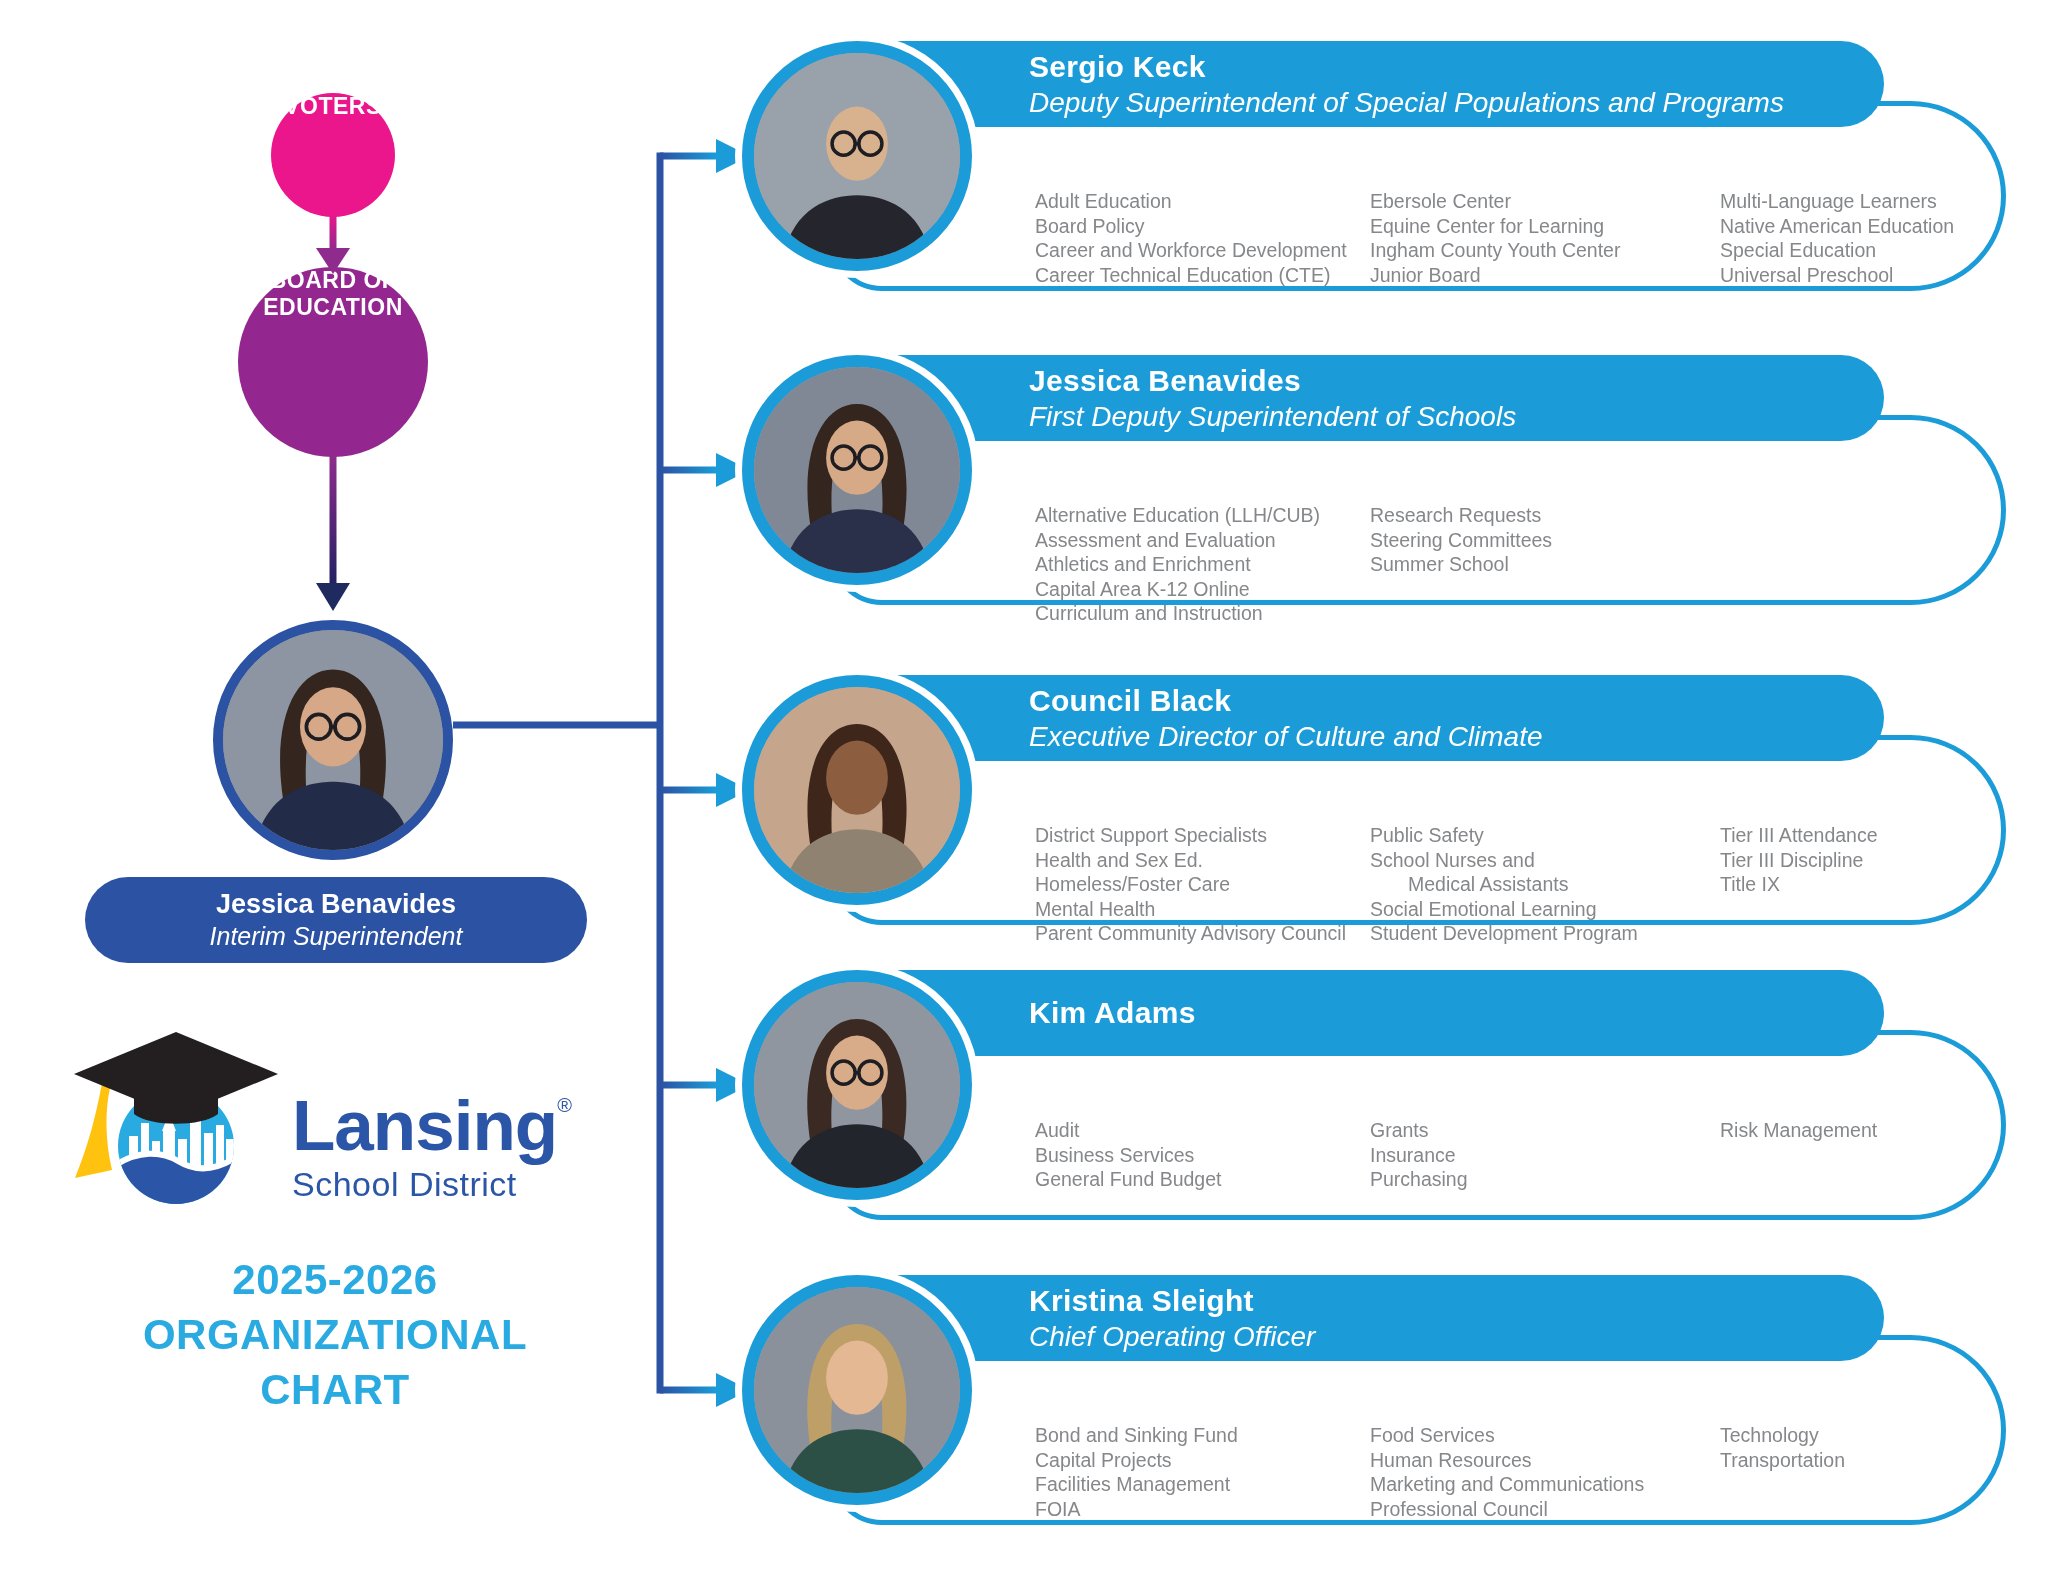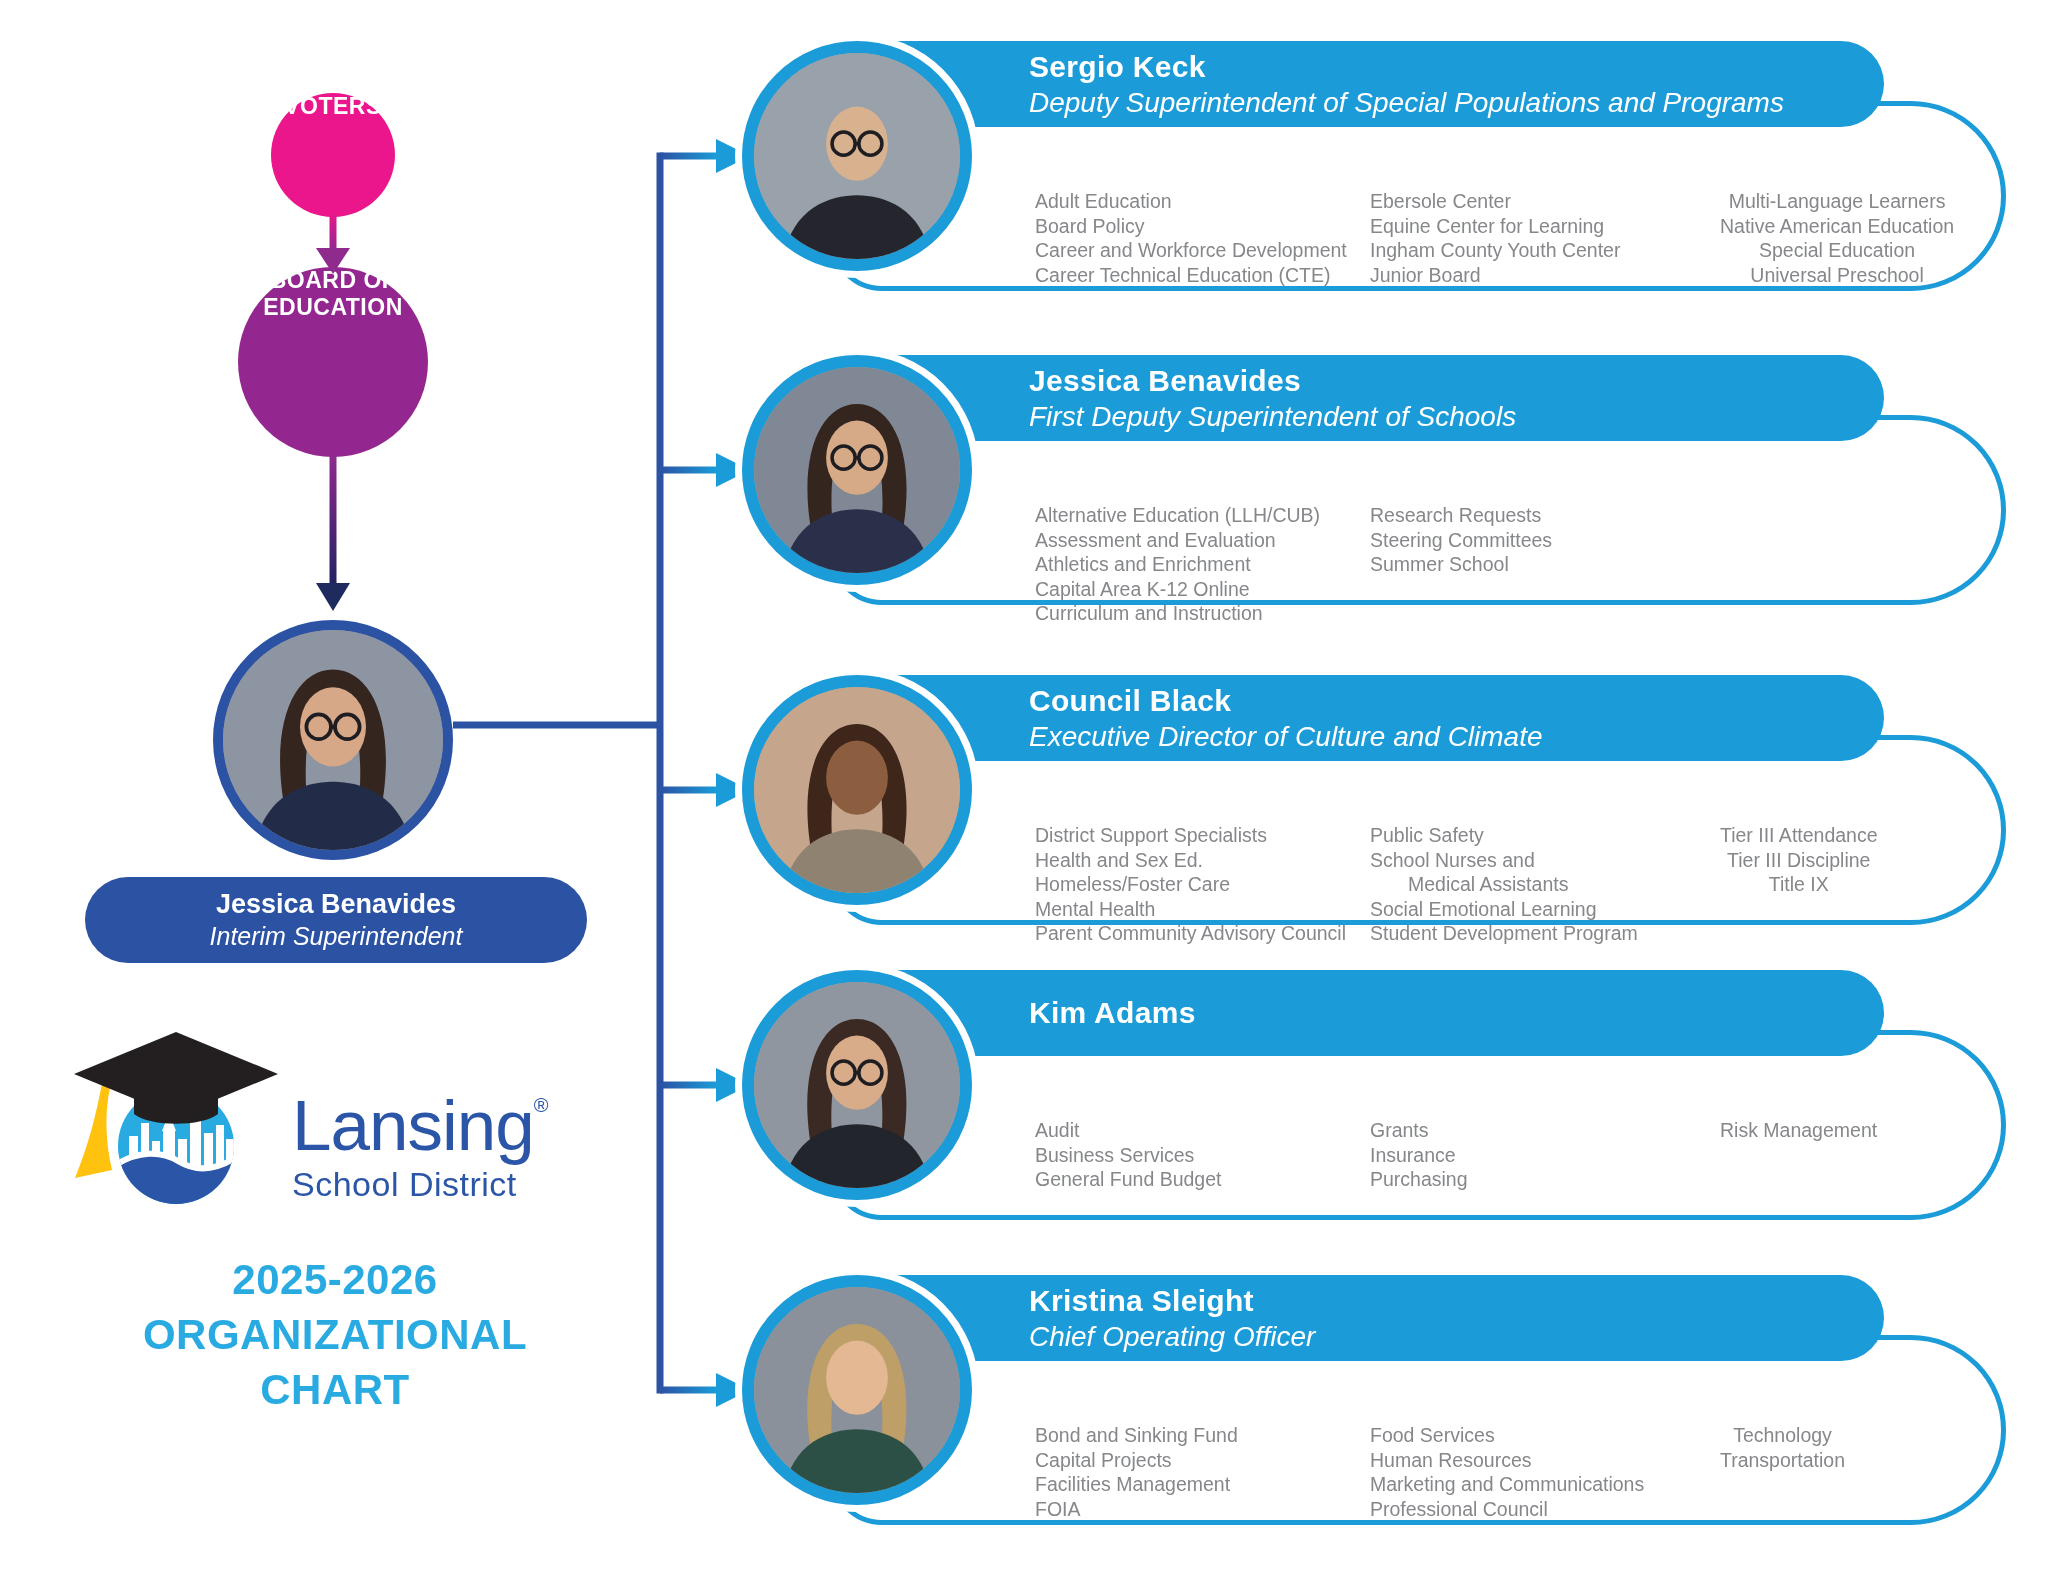--- a/index.html
+++ b/index.html
@@ -19,21 +19,21 @@
              border-radius:50%;overflow:hidden;z-index:3;background:#8c95a1;
              --av-bg:#8c95a1;--av-skin:#d6a888;--av-top:#222b47;--av-hair:#35251f;}
   .pill{position:absolute;left:85px;top:877px;width:502px;height:86px;background:#2B52A3;border-radius:43px;
         display:flex;flex-direction:column;align-items:center;justify-content:center;color:#fff;z-index:2;}
   .pill .p-name{font-size:27px;font-weight:700;}
   .pill .p-title{font-size:25px;font-style:italic;margin-top:2px;}
 
   
   .logo-icon{position:absolute;left:66px;top:1028px;width:222px;height:192px;}
   .wordmark{position:absolute;left:292px;top:1090px;color:#2B55A6;line-height:1;}
-  .wordmark .wm-name{font-size:71px;font-weight:400;letter-spacing:-1px;}
+  .wordmark .wm-name{font-size:71px;font-weight:700;letter-spacing:-1px;}
   .wordmark .wm-mark{font-size:20px;font-weight:400;vertical-align:38px;}
   .wordmark .wm-sub{font-size:34px;font-weight:400;letter-spacing:.5px;margin-top:6px;}
 
   .chart-title{position:absolute;left:70px;top:1252px;width:530px;text-align:center;color:#29ABE2;
                font-weight:700;font-size:42px;line-height:55px;letter-spacing:.5px;z-index:2;}
 
   
   .cards{position:absolute;left:0;top:0;width:2047px;height:1582px;z-index:2;}
   .card{position:absolute;left:742px;width:1270px;height:252px;}
   .c0{top:41px;}.c1{top:355px;}.c2{top:675px;}.c3{top:970px;}.c4{top:1275px;}
@@ -43,21 +43,21 @@
   .header{position:absolute;left:52px;top:0;width:1090px;height:86px;background:#1B9CD8;border-radius:44px;
           display:flex;flex-direction:column;justify-content:center;padding-left:235px;box-sizing:border-box;
           color:#fff;z-index:2;}
   .h-name{font-size:30px;font-weight:700;letter-spacing:.3px;}
   .h-title{font-size:28px;font-style:italic;margin-top:3px;}
   .photo{position:absolute;left:0;top:0;width:206px;height:206px;border:12px solid #1B9CD8;border-radius:50%;
          overflow:hidden;z-index:3;box-shadow:0 0 0 7px #fff;background:#9aa;}
   .cols{position:absolute;left:293px;top:116px;display:flex;z-index:1;margin-top:32px;}
   .col{width:335px;flex-shrink:0;}
   .col:nth-child(2){width:350px;}
-  .col:nth-child(3){width:auto;text-align:center;}
+  .col:nth-child(3){width:auto;}
   .item .line{font-size:19.5px;line-height:24.5px;color:#85878A;white-space:nowrap;}
   .item .cont{padding-left:38px;}
 
   
   .avatar{width:100%;height:100%;display:block;}
   .av-bg{fill:var(--av-bg,#9aa2ab);}
   .av-hair{fill:var(--av-hair,transparent);}
   .av-head{fill:var(--av-skin,#d8b18f);}
   .av-top{fill:var(--av-top,#25252d);}
   .av-glasses{stroke:#1d1d22;stroke-width:1.7;fill:none;}

